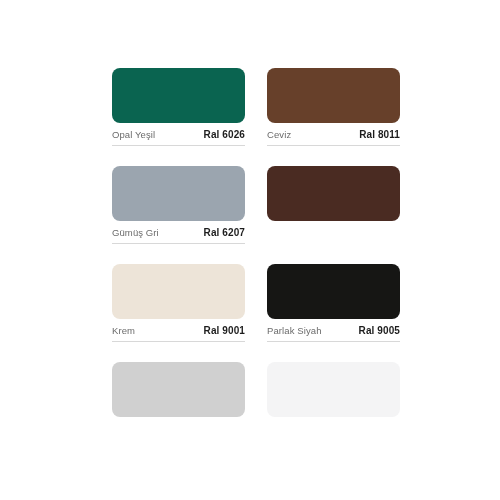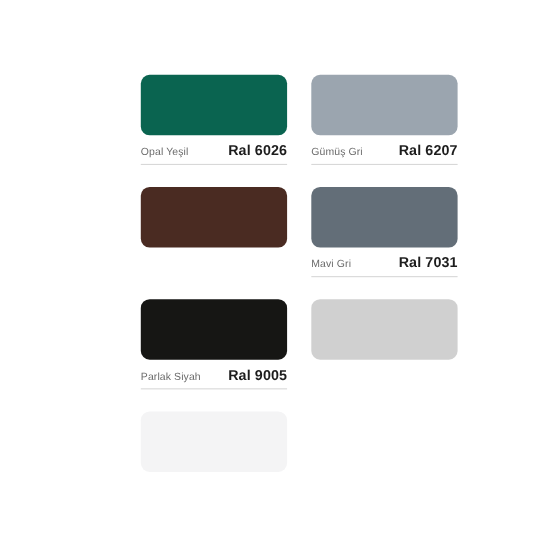--- a/index.html
+++ b/index.html
@@ -21,21 +21,20 @@
     width: 288px;
     display: grid;
     grid-template-columns: 133px 133px;
     column-gap: 22px;
     row-gap: 0px;
   }
 
   .swatch-cell {
     width: 133px;
     margin-bottom: 20px;
-    margin-left: 16px;
   }
 
   .swatch-chip {
     width: 133px;
     height: 55px;
     border-radius: 8px;
     display: block;
   }
 
   .swatch-caption {
@@ -49,63 +48,70 @@
 
   .swatch-name {
     font-size: 9.5px;
     color: #6b6b6b;
     font-weight: normal;
     letter-spacing: 0.1px;
     white-space: nowrap;
   }
 
   .swatch-code {
-    font-size: 13px;
+    font-size: 10px;
     color: #1d1d1d;
     font-weight: bold;
     letter-spacing: 0.1px;
     white-space: nowrap;
     text-align: right;
   }
 </style>
 </head>
 <body>
 
 <div class="catalog">
 
   <div class="swatch-cell">
     <div class="swatch-chip" style="background-color: rgb(10, 100, 80);"></div>
     <div class="swatch-caption">
       <span class="swatch-name">Opal Yeşil</span>
       <span class="swatch-code">Ral 6026</span>
     </div>
   </div>
 
+  <div class="swatch-cell">
+    <div class="swatch-chip" style="background-color: rgb(103, 64, 42);"></div>
+    <div class="swatch-caption">
+      <span class="swatch-name">Ceviz</span>
+      <span class="swatch-code">Ral 8011</span>
+    </div>
+  </div>
 
   <div class="swatch-cell">
     <div class="swatch-chip" style="background-color: rgb(155, 165, 175);"></div>
     <div class="swatch-caption">
       <span class="swatch-name">Gümüş Gri</span>
       <span class="swatch-code">Ral 6207</span>
     </div>
   </div>
 
   <div class="swatch-cell">
     <div class="swatch-chip" style="background-color: rgb(74, 43, 34);"></div>
   </div>
 
 
-
   <div class="swatch-cell">
-    <div class="swatch-chip" style="background-color: rgb(99, 110, 120);"></div>
+    <div class="swatch-chip" style="background-color: rgb(237, 228, 216);"></div>
     <div class="swatch-caption">
-      <span class="swatch-name">Mavi Gri</span>
-      <span class="swatch-code">Ral 7031</span>
+      <span class="swatch-name">Krem</span>
+      <span class="swatch-code">Ral 9001</span>
     </div>
   </div>
+
 
   <div class="swatch-cell">
     <div class="swatch-chip" style="background-color: rgb(22, 22, 20);"></div>
     <div class="swatch-caption">
       <span class="swatch-name">Parlak Siyah</span>
       <span class="swatch-code">Ral 9005</span>
     </div>
   </div>
 
   <div class="swatch-cell">

